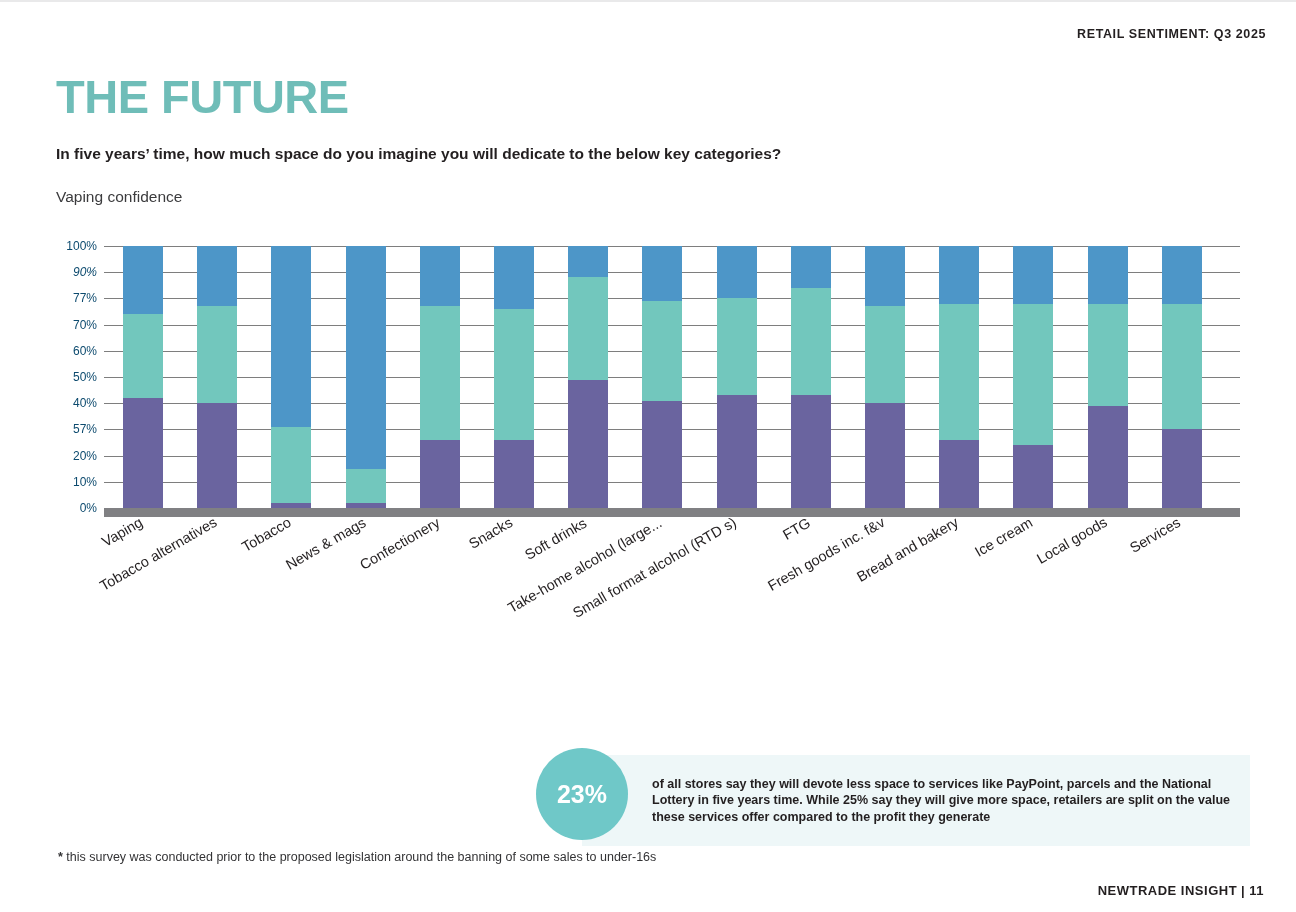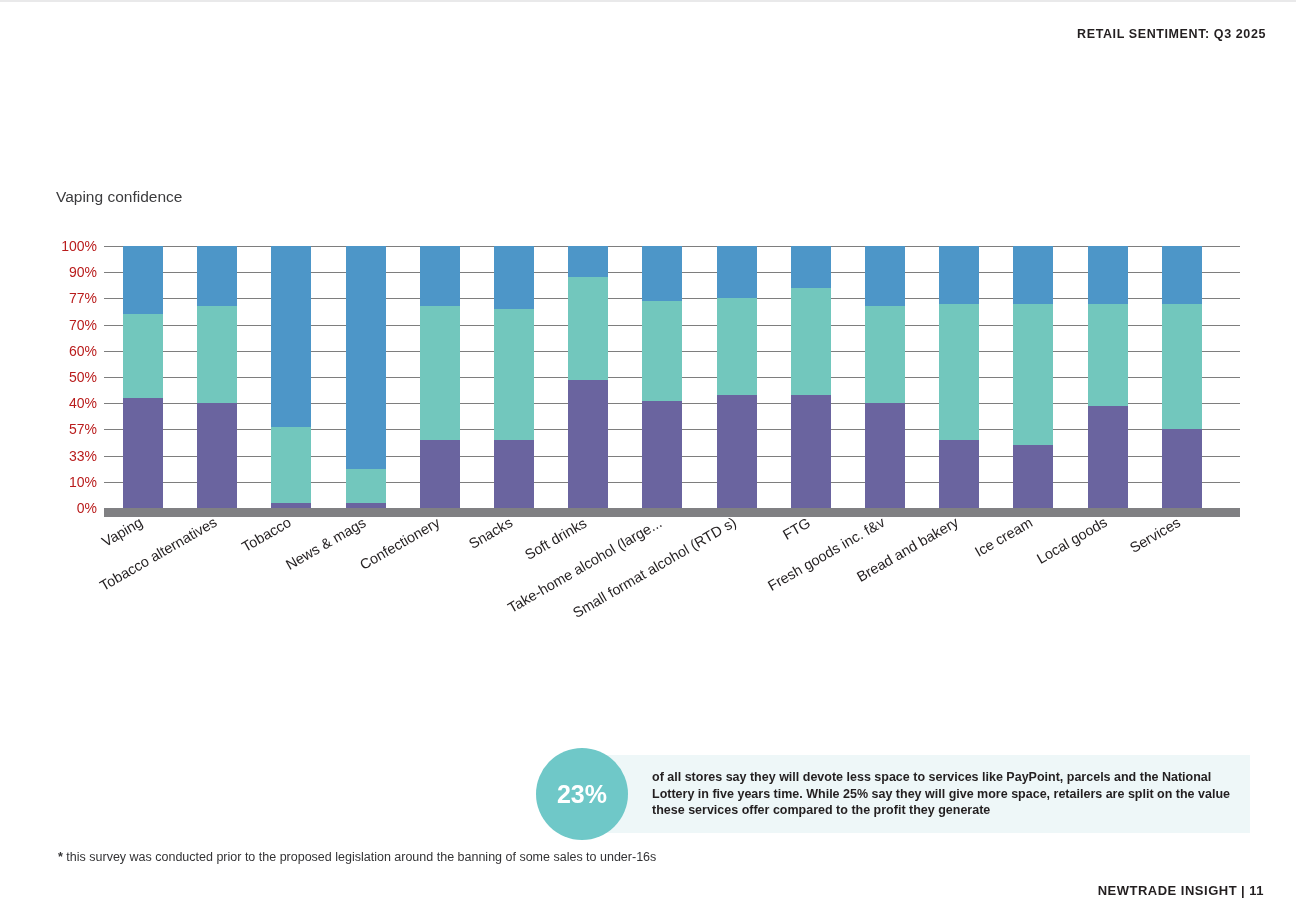--- a/index.html
+++ b/index.html
@@ -55,21 +55,21 @@
   .gridline {
     position: absolute; left: 0; width: 100%;
     height: 1px; background: #5a5a5a; opacity: .78;
   }
   .axis-base {
     position: absolute; left: 104px; top: 270px;
     width: 1136px; height: 9px; background: #808083;
   }
   .ytick {
     position: absolute; right: 1199px; width: 64px;
-    text-align: right; font-size: 14px; color: #b91c1c;
+    text-align: right; font-size: 12px; color: #0c4a6e;
     transform: translateY(-50%);
   }
   .ylabels { position: absolute; left: 0; top: 0; width: 1296px; height: 282px; }
 
   .bars { position: absolute; left: 104px; top: 8px; width: 1136px; height: 262px; }
   .bar {
     position: absolute; bottom: 0; width: 40px;
     display: flex; flex-direction: column-reverse;
   }
   .seg { width: 100%; }
@@ -105,21 +105,21 @@
   #stat-2 .stat-panel { left: 46px; top: 7px; width: 336px; height: 78px; background: #eef5fb; }
   #stat-2 .stat-text { margin-left: 70px; }
 
   #stat-46 { left: 52px; top: 748px; }
   #stat-46 .stat-circle { width: 92px; height: 92px; background: #6a649f; font-size: 29px; }
   #stat-46 .stat-panel { left: 46px; top: 7px; width: 440px; height: 78px; background: #f0eef5; }
   #stat-46 .stat-text { margin-left: 70px; }
 
   #stat-23 { left: 536px; top: 748px; }
   #stat-23 .stat-circle { width: 92px; height: 92px; background: #6fc8c8; font-size: 25px; }
-  #stat-23 .stat-panel { left: 46px; top: 7px; width: 668px; height: 78px; background: #eef7f8; }
+  #stat-23 .stat-panel { left: 46px; top: 7px; width: 668px; height: 91px; background: #eef7f8; }
   #stat-23 .stat-text { margin-left: 70px; }
 
   .footnote {
     position: absolute; left: 58px; top: 850px;
     font-size: 12.5px; color: #333335; text-align: center;
   }
   .footnote .star { font-weight: bold; }
 
   .footer {
     position: absolute; right: 32px; bottom: 14px;
@@ -129,37 +129,39 @@
 </style>
 </head>
 <body>
 
 <div class="slide">
 
   <div class="top-rule"></div>
 
   <div class="kicker">RETAIL SENTIMENT: Q3 2025</div>
 
-
+  <div class="page-title">THE FUTURE</div>
+
+  <div class="question">In five years’ time, how much space do you imagine you will dedicate to the below key categories?</div>
 
   <div class="subhead">Vaping confidence</div>
 
 
   <div class="chart">
     <div class="ylabels" id="ytick-host">
         <div class="ytick" style="top: 270px;">0%</div>
         <div class="ytick" style="top: 243.8px;">10%</div>
-        <div class="ytick" style="top: 217.6px;">33%</div>
+        <div class="ytick" style="top: 217.6px;">20%</div>
         <div class="ytick" style="top: 191.4px;">57%</div>
         <div class="ytick" style="top: 165.2px;">40%</div>
         <div class="ytick" style="top: 139px;">50%</div>
         <div class="ytick" style="top: 112.8px;">60%</div>
         <div class="ytick" style="top: 86.6px;">70%</div>
         <div class="ytick" style="top: 60.4px;">77%</div>
-        <div class="ytick" style="top: 34.2px;">90%</div>
+        <div class="ytick" style="top: 34.2px; font-style: italic;">90%</div>
         <div class="ytick" style="top: 8px;">100%</div>
       </div>
     <div class="plot" id="grid-host">
         <div class="gridline" style="top: 235.8px;"></div>
         <div class="gridline" style="top: 209.6px;"></div>
         <div class="gridline" style="top: 183.4px;"></div>
         <div class="gridline" style="top: 157.2px;"></div>
         <div class="gridline" style="top: 131px;"></div>
         <div class="gridline" style="top: 104.8px;"></div>
         <div class="gridline" style="top: 78.6px;"></div>

